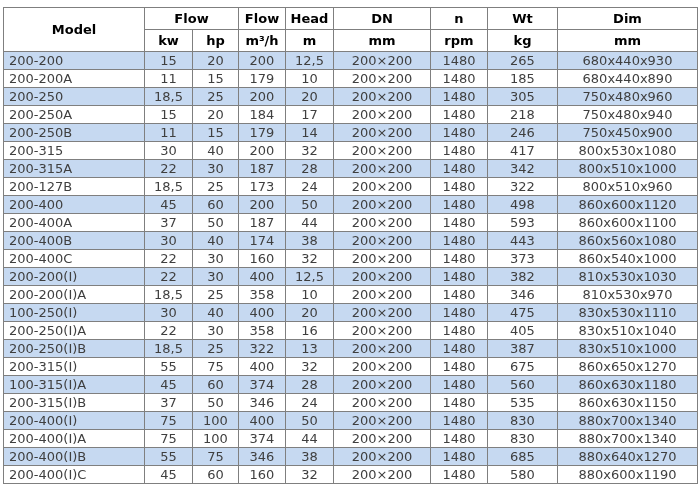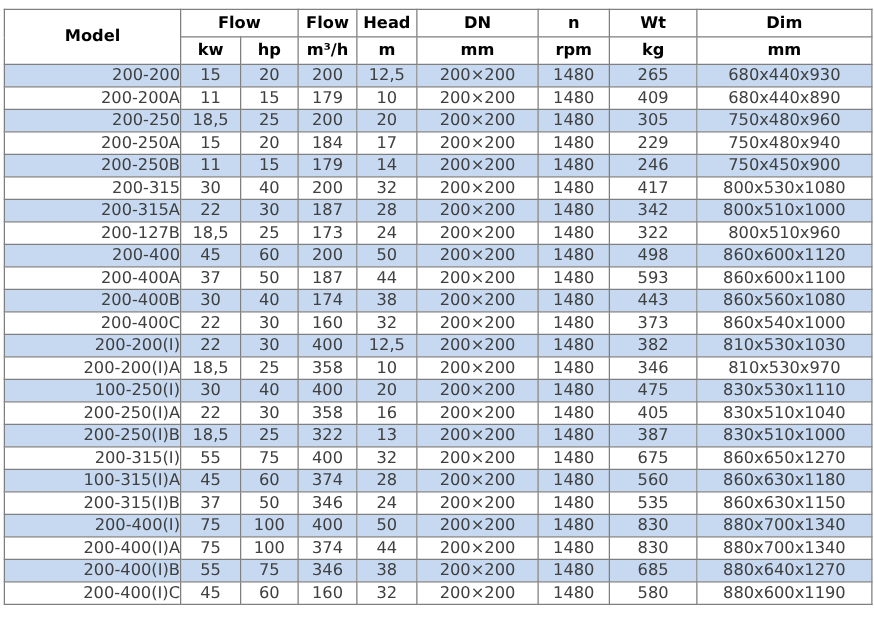--- a/index.html
+++ b/index.html
@@ -37,21 +37,21 @@
   }
   .spec-table td {
     color: #3f3f3f;
     font-size: 13px;
     text-align: center;
     height: 17px;
     line-height: 17px;
     background: #ffffff;
   }
   .spec-table td.model {
-    text-align: right;
+    text-align: left;
     padding-left: 5px;
     margin-left: 24px;
   }
   .spec-table tr.alt td {
     background: #c6d9f1;
   }
 </style>
 </head>
 <body>
 
@@ -102,21 +102,21 @@
         <td>680x440x930</td>
       </tr>
       <tr>
         <td class="model">200-200A</td>
         <td>11</td>
         <td>15</td>
         <td>179</td>
         <td>10</td>
         <td>200×200</td>
         <td>1480</td>
-        <td>409</td>
+        <td>185</td>
         <td>680x440x890</td>
       </tr>
       <tr class="alt">
         <td class="model">200-250</td>
         <td>18,5</td>
         <td>25</td>
         <td>200</td>
         <td>20</td>
         <td>200×200</td>
         <td>1480</td>
@@ -124,21 +124,21 @@
         <td>750x480x960</td>
       </tr>
       <tr>
         <td class="model">200-250A</td>
         <td>15</td>
         <td>20</td>
         <td>184</td>
         <td>17</td>
         <td>200×200</td>
         <td>1480</td>
-        <td>229</td>
+        <td>218</td>
         <td>750x480x940</td>
       </tr>
       <tr class="alt">
         <td class="model">200-250B</td>
         <td>11</td>
         <td>15</td>
         <td>179</td>
         <td>14</td>
         <td>200×200</td>
         <td>1480</td>

